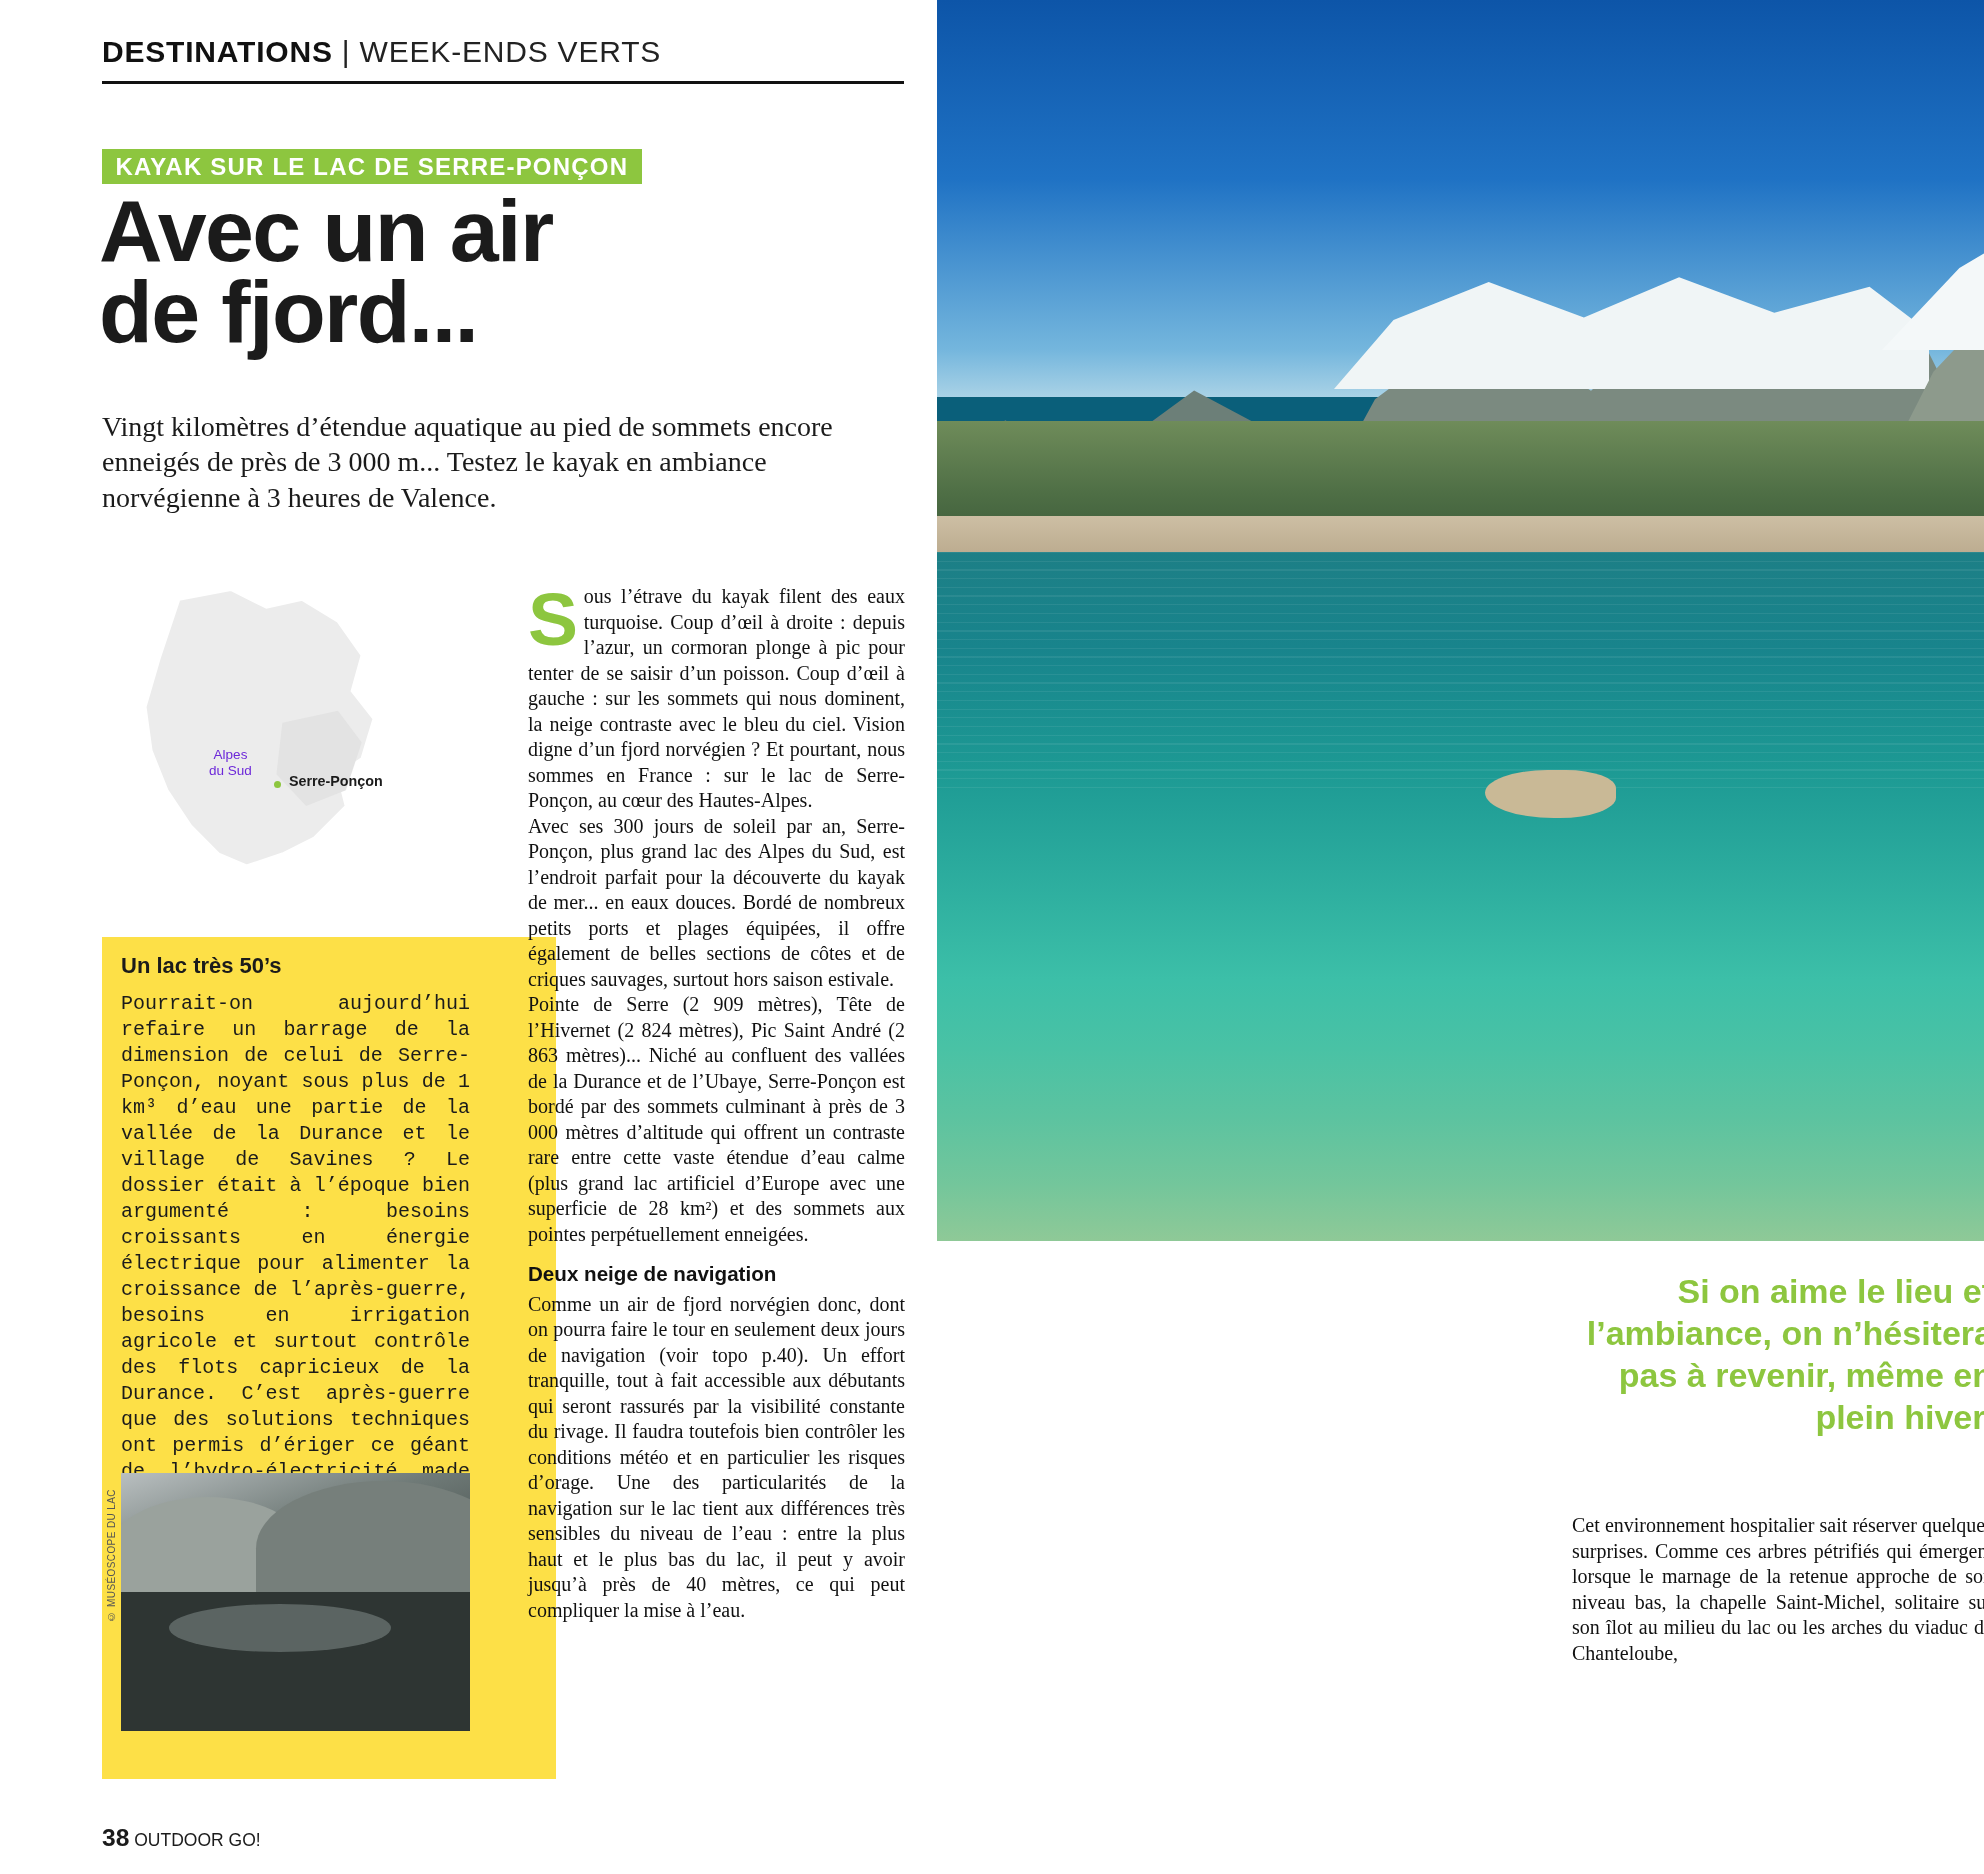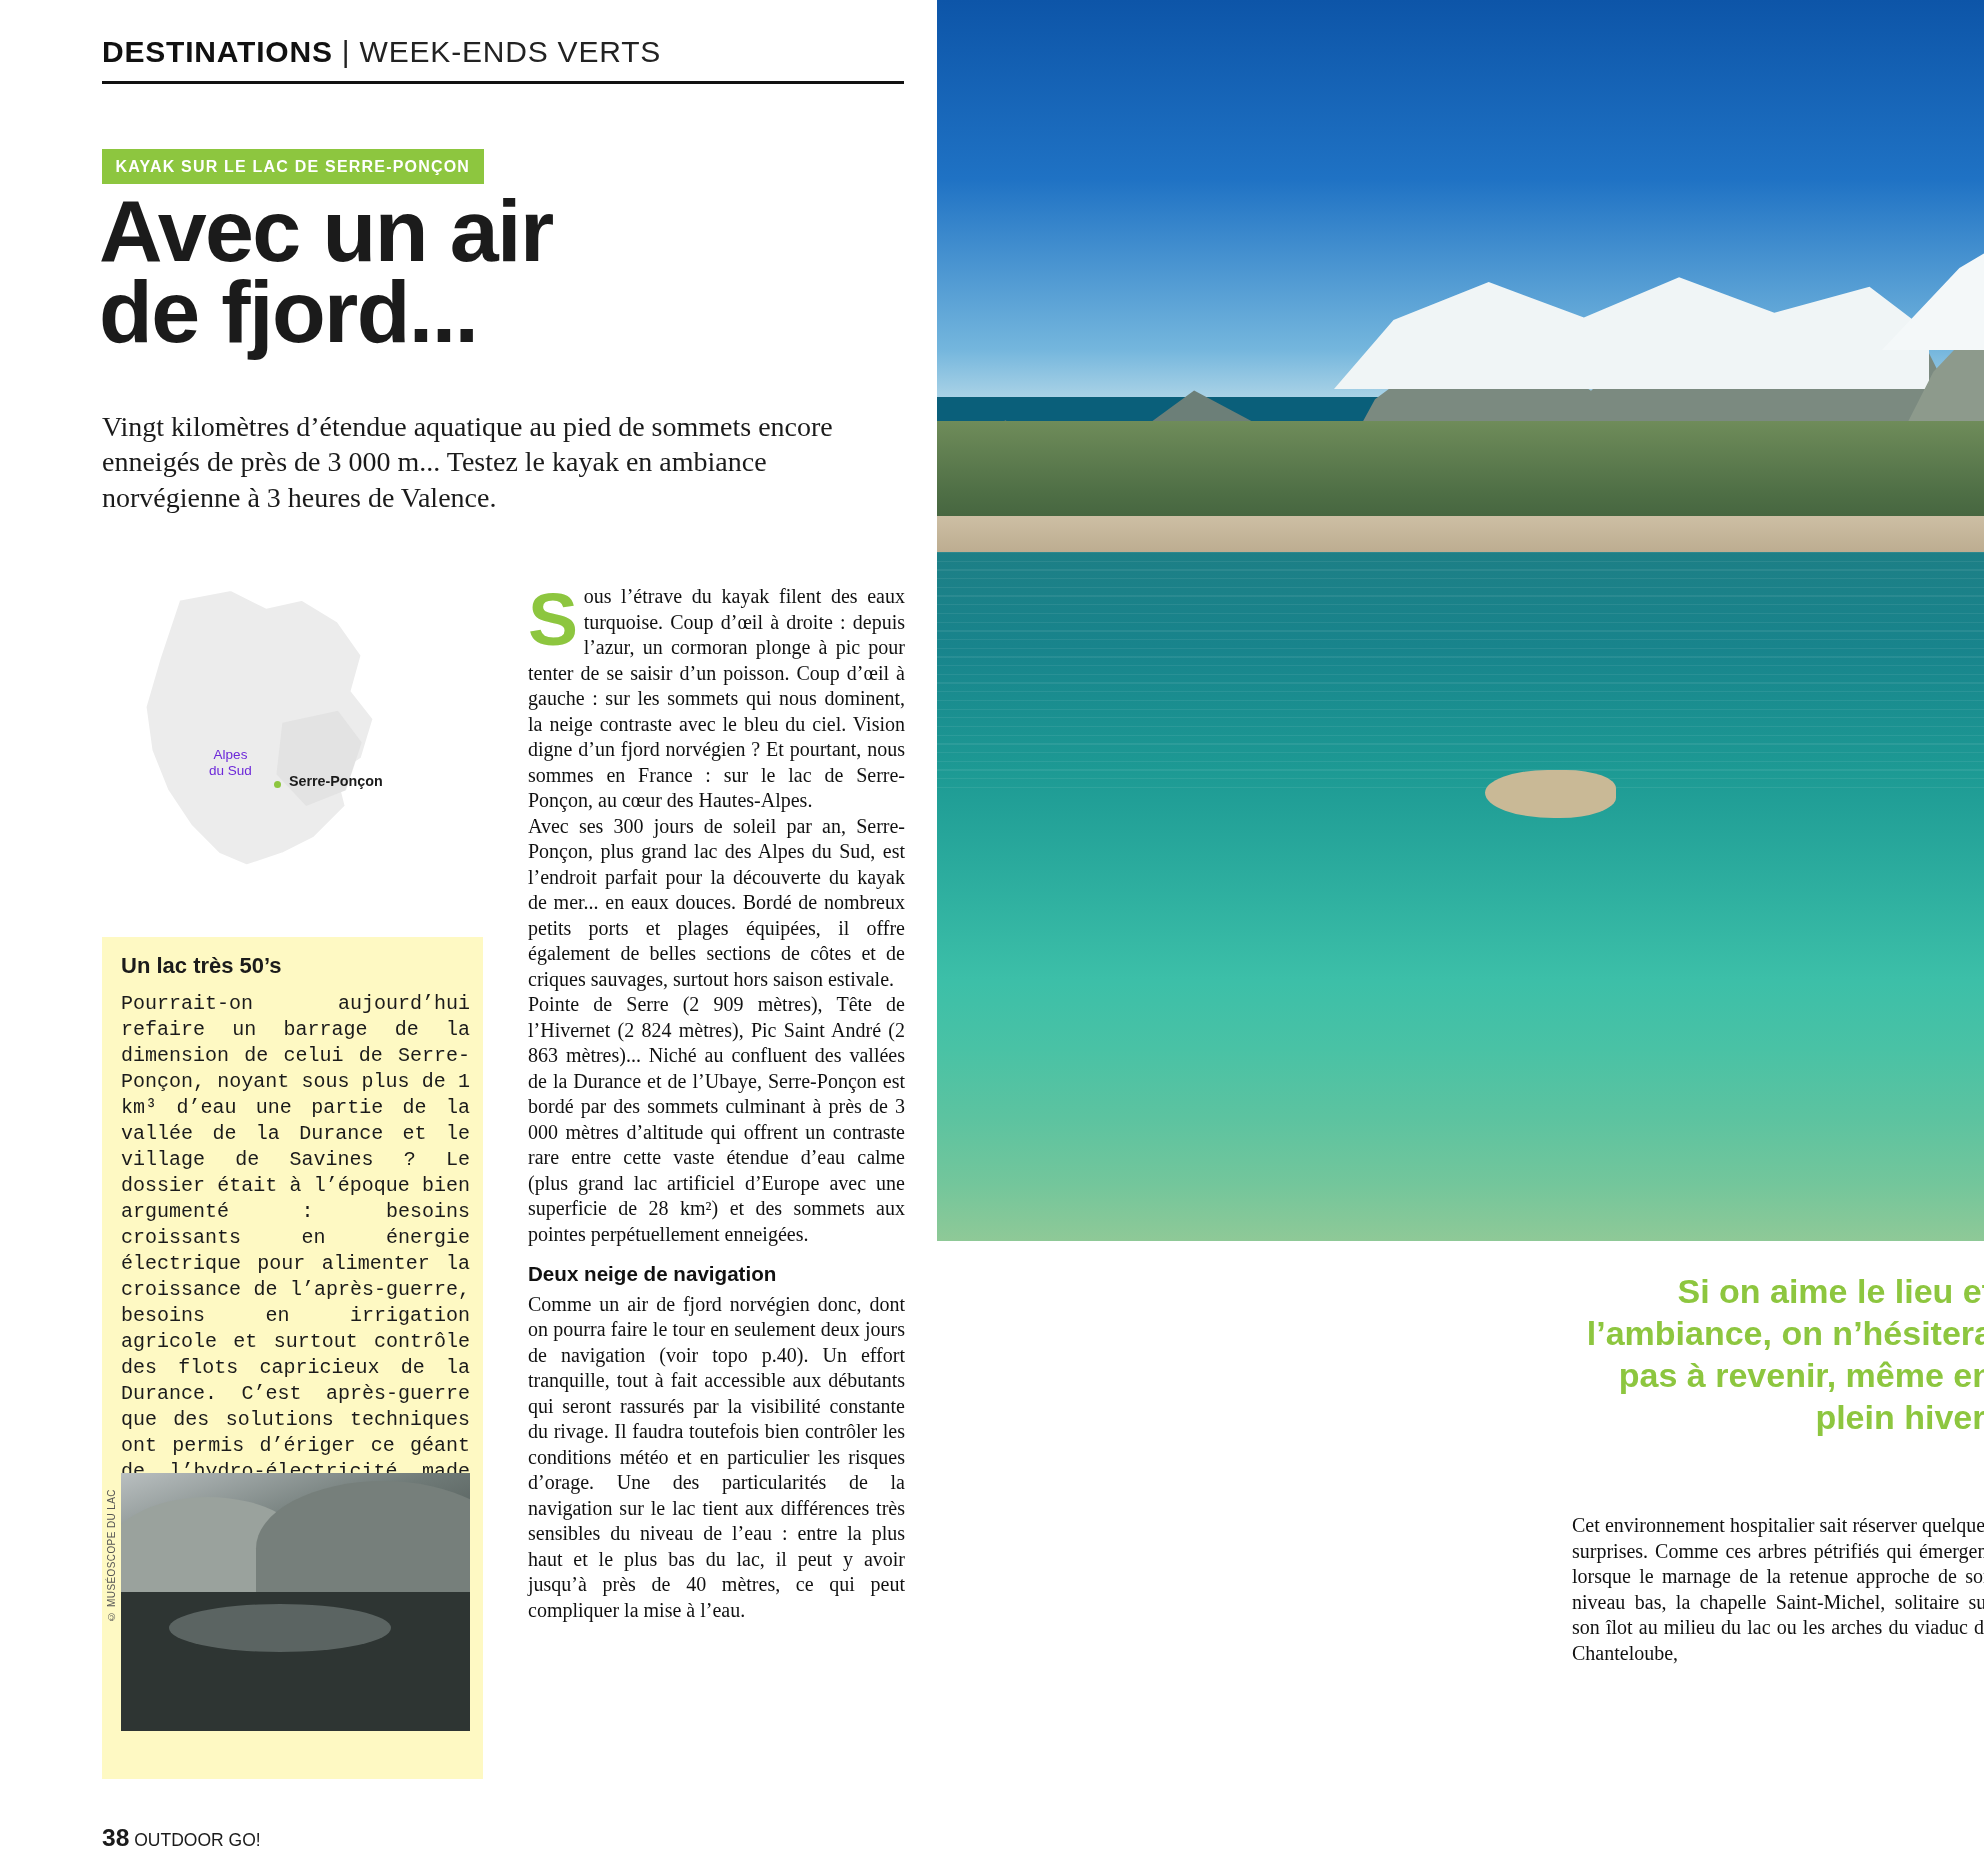--- a/index.html
+++ b/index.html
@@ -11,36 +11,36 @@
   .page-right{position:relative;width:1925px;height:1874px;background:#ffffff;flex:none;}
 
   
   .kicker{position:absolute;left:102px;top:35px;width:802px;}
   .kicker-text{font-family:"Liberation Sans",sans-serif;font-weight:bold;font-size:30px;letter-spacing:0.8px;color:#111;}
   .kicker-text .light{font-weight:normal;color:#222;}
   .kicker-rule{position:absolute;left:102px;top:81px;width:802px;height:2.8px;background:#111;}
 
   
   .greenlabel{position:absolute;left:102px;top:149px;height:35px;background:#8dc63f;display:flex;align-items:center;padding:0 13.5px;}
-  .greenlabel span{font-family:"Liberation Sans",sans-serif;font-weight:bold;font-size:16px;letter-spacing:1.2px;color:#ffffff;}
+  .greenlabel span{font-family:"Liberation Sans",sans-serif;font-weight:bold;font-size:24px;letter-spacing:1.2px;color:#ffffff;}
 
   
   .headline{position:absolute;left:99px;top:191px;width:754px;font-family:"Liberation Sans",sans-serif;font-weight:bold;font-size:88px;line-height:0.92;color:#1b1b1b;letter-spacing:-1.6px;}
 
   
   .standfirst{position:absolute;left:102px;top:409px;width:778px;font-family:"Liberation Serif",serif;font-size:28px;line-height:1.26;color:#1b1b1b;}
 
   
   .mapbox{position:absolute;left:60px;top:552px;width:405px;height:401px;}
   .map-note{position:absolute;font-family:"Liberation Sans",sans-serif;font-size:13.5px;color:#6d28d9;text-align:center;line-height:1.15;}
   .map-city{position:absolute;font-family:"Liberation Sans",sans-serif;font-weight:bold;font-size:14.3px;color:#1b1b1b;}
   .map-dot{position:absolute;width:7.1px;height:7.1px;border-radius:50%;background:#8dc63f;}
 
   
-  .sidebox{position:absolute;left:102px;top:937px;width:381px;height:842px;background:#fef9c3;}
+  .sidebox{position:absolute;left:102px;top:937px;width:454px;height:842px;background:#fde047;}
   .sidebox-title{position:absolute;left:19px;top:16px;width:341px;font-family:"Liberation Sans",sans-serif;font-weight:bold;font-size:22px;color:#1b1b1b;}
   .sidebox-body{position:absolute;left:19px;top:54px;width:349px;font-family:Liberation Mono, monospace;font-size:20px;line-height:1.30;color:#1b1b1b;text-align:justify;}
   .sidebox-photo{position:absolute;left:19px;top:536px;width:349px;height:258px;background:linear-gradient(160deg,#b9bfc0 0%,#6f7a77 30%,#3b4442 65%,#20262a 100%);overflow:hidden;}
   .ph-hill{position:absolute;background:#8e9794;}
   .credit-v{position:absolute;left:4px;top:552px;writing-mode:vertical-rl;transform:rotate(180deg);font-family:"Liberation Sans",sans-serif;font-size:10px;letter-spacing:0.4px;color:#555;}
 
   
   .col{position:absolute;font-family:"Liberation Serif",serif;font-size:20px;line-height:1.275;color:#111;text-align:justify;}
   .col p{margin:0 0 0 0;}
   .col .subhead{font-family:"Liberation Sans",sans-serif;font-weight:bold;font-size:20.6px;margin:14.3px 0 4px 0;color:#111;}

